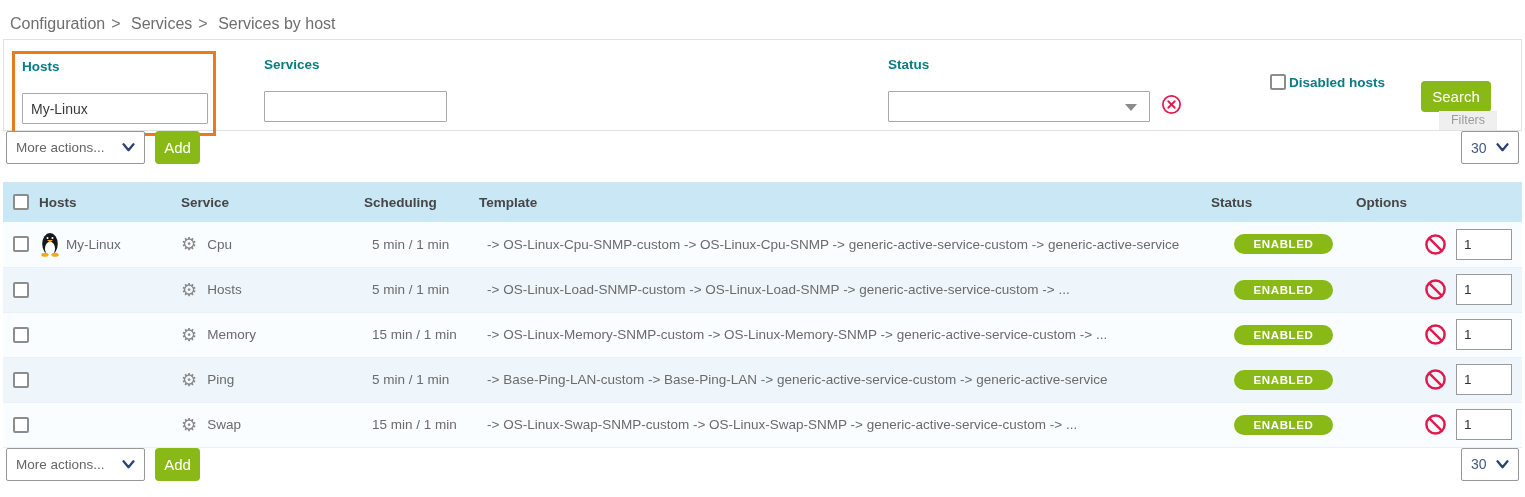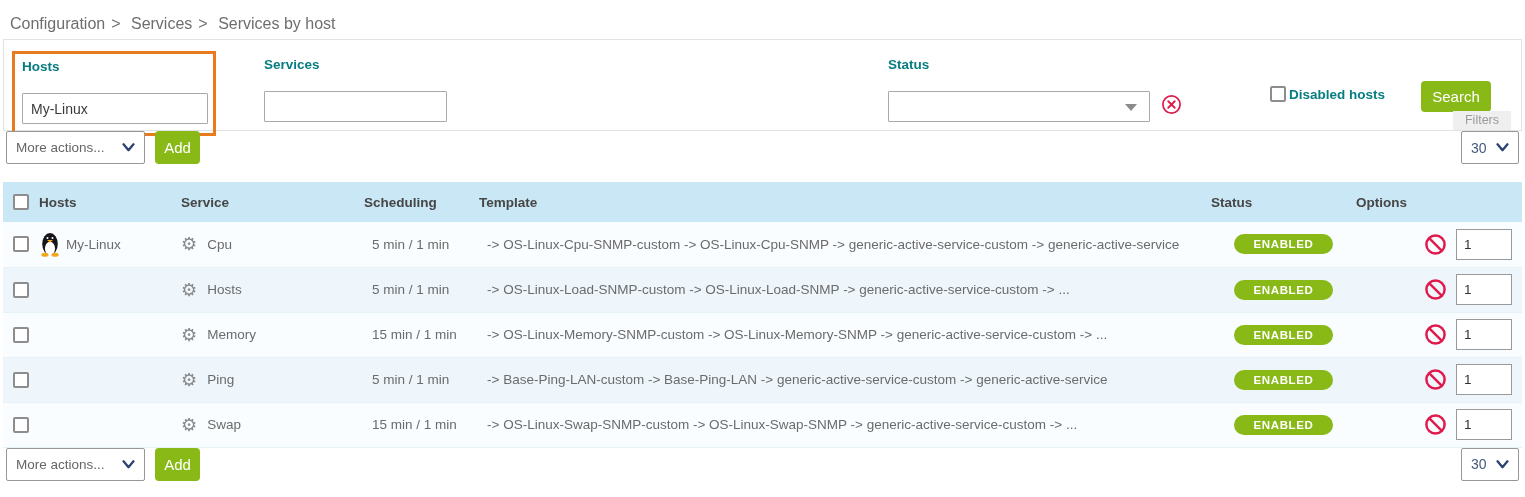--- a/index.html
+++ b/index.html
@@ -19,28 +19,28 @@
   .hosts-wrap { left:8px; top:11px; border:3px solid #e87b1e; padding:5px 8px 9px 7px; width:204px; }
   .hosts-wrap .ftext { width:186px; }
   .svc-wrap { left:260px; top:17px; }
   .svc-wrap .ftext { width:183px; }
   .sel-wrap { top:17px; }
   .fselect { position:relative; width:262px; height:31px; border:1px solid #a9a9a9; background:#fff; border-radius:1px; }
   .fselect .tri { position:absolute; right:12px; top:12px; width:0; height:0;
                   border-left:6px solid transparent; border-right:6px solid transparent; border-top:7px solid #8b8b8b; }
   .selrow { display:flex; align-items:center; gap:11px; }
   .clear-ic { display:inline-block; }
-  .chk-wrap { left:1266px; top:46px; display:flex; align-items:center; }
+  .chk-wrap { left:1266px; top:34px; display:flex; align-items:center; }
   .chk-wrap label { font-size:13.5px; font-weight:bold; color:#077c82; margin-left:3px; }
   input[type=checkbox] { appearance:none; -webkit-appearance:none; width:16px; height:16px;
       border:2px solid #8d8d8d; background:#fff; border-radius:2px; display:inline-block; vertical-align:middle; }
   .btn-green { background:#88b917; color:#fff; border:none; border-radius:4px; font-family:"Liberation Sans",sans-serif;
                font-size:15px; cursor:pointer; }
   .search-btn { left:1417px; top:41px; position:absolute; width:70px; height:31px; }
-  .filters-tag { position:absolute; right:10px; bottom:0; background:#efefef; color:#9b9b9b;
+  .filters-tag { position:absolute; right:24px; bottom:0; background:#efefef; color:#9b9b9b;
                  font-size:12.5px; padding:2px 12px 3px; }
 
   
   .toolbar { position:relative; height:46px; margin:0 3px; display:flex; }
   .cselect { display:flex; align-items:center; justify-content:space-between; background:#fff;
              border:1px solid #979797; border-radius:2px; height:33px; padding:0 9px; cursor:pointer; }
   .more-sel { width:139px; margin-left:3px; font-size:13.5px; color:#666; }
   .add-btn { width:45px; height:33px; margin-left:10px; border-radius:4px; }
   .page-sel { position:absolute; right:3px; width:58px; font-size:14px; color:#44597e; }
   .chev { width:13px; height:9px; }

